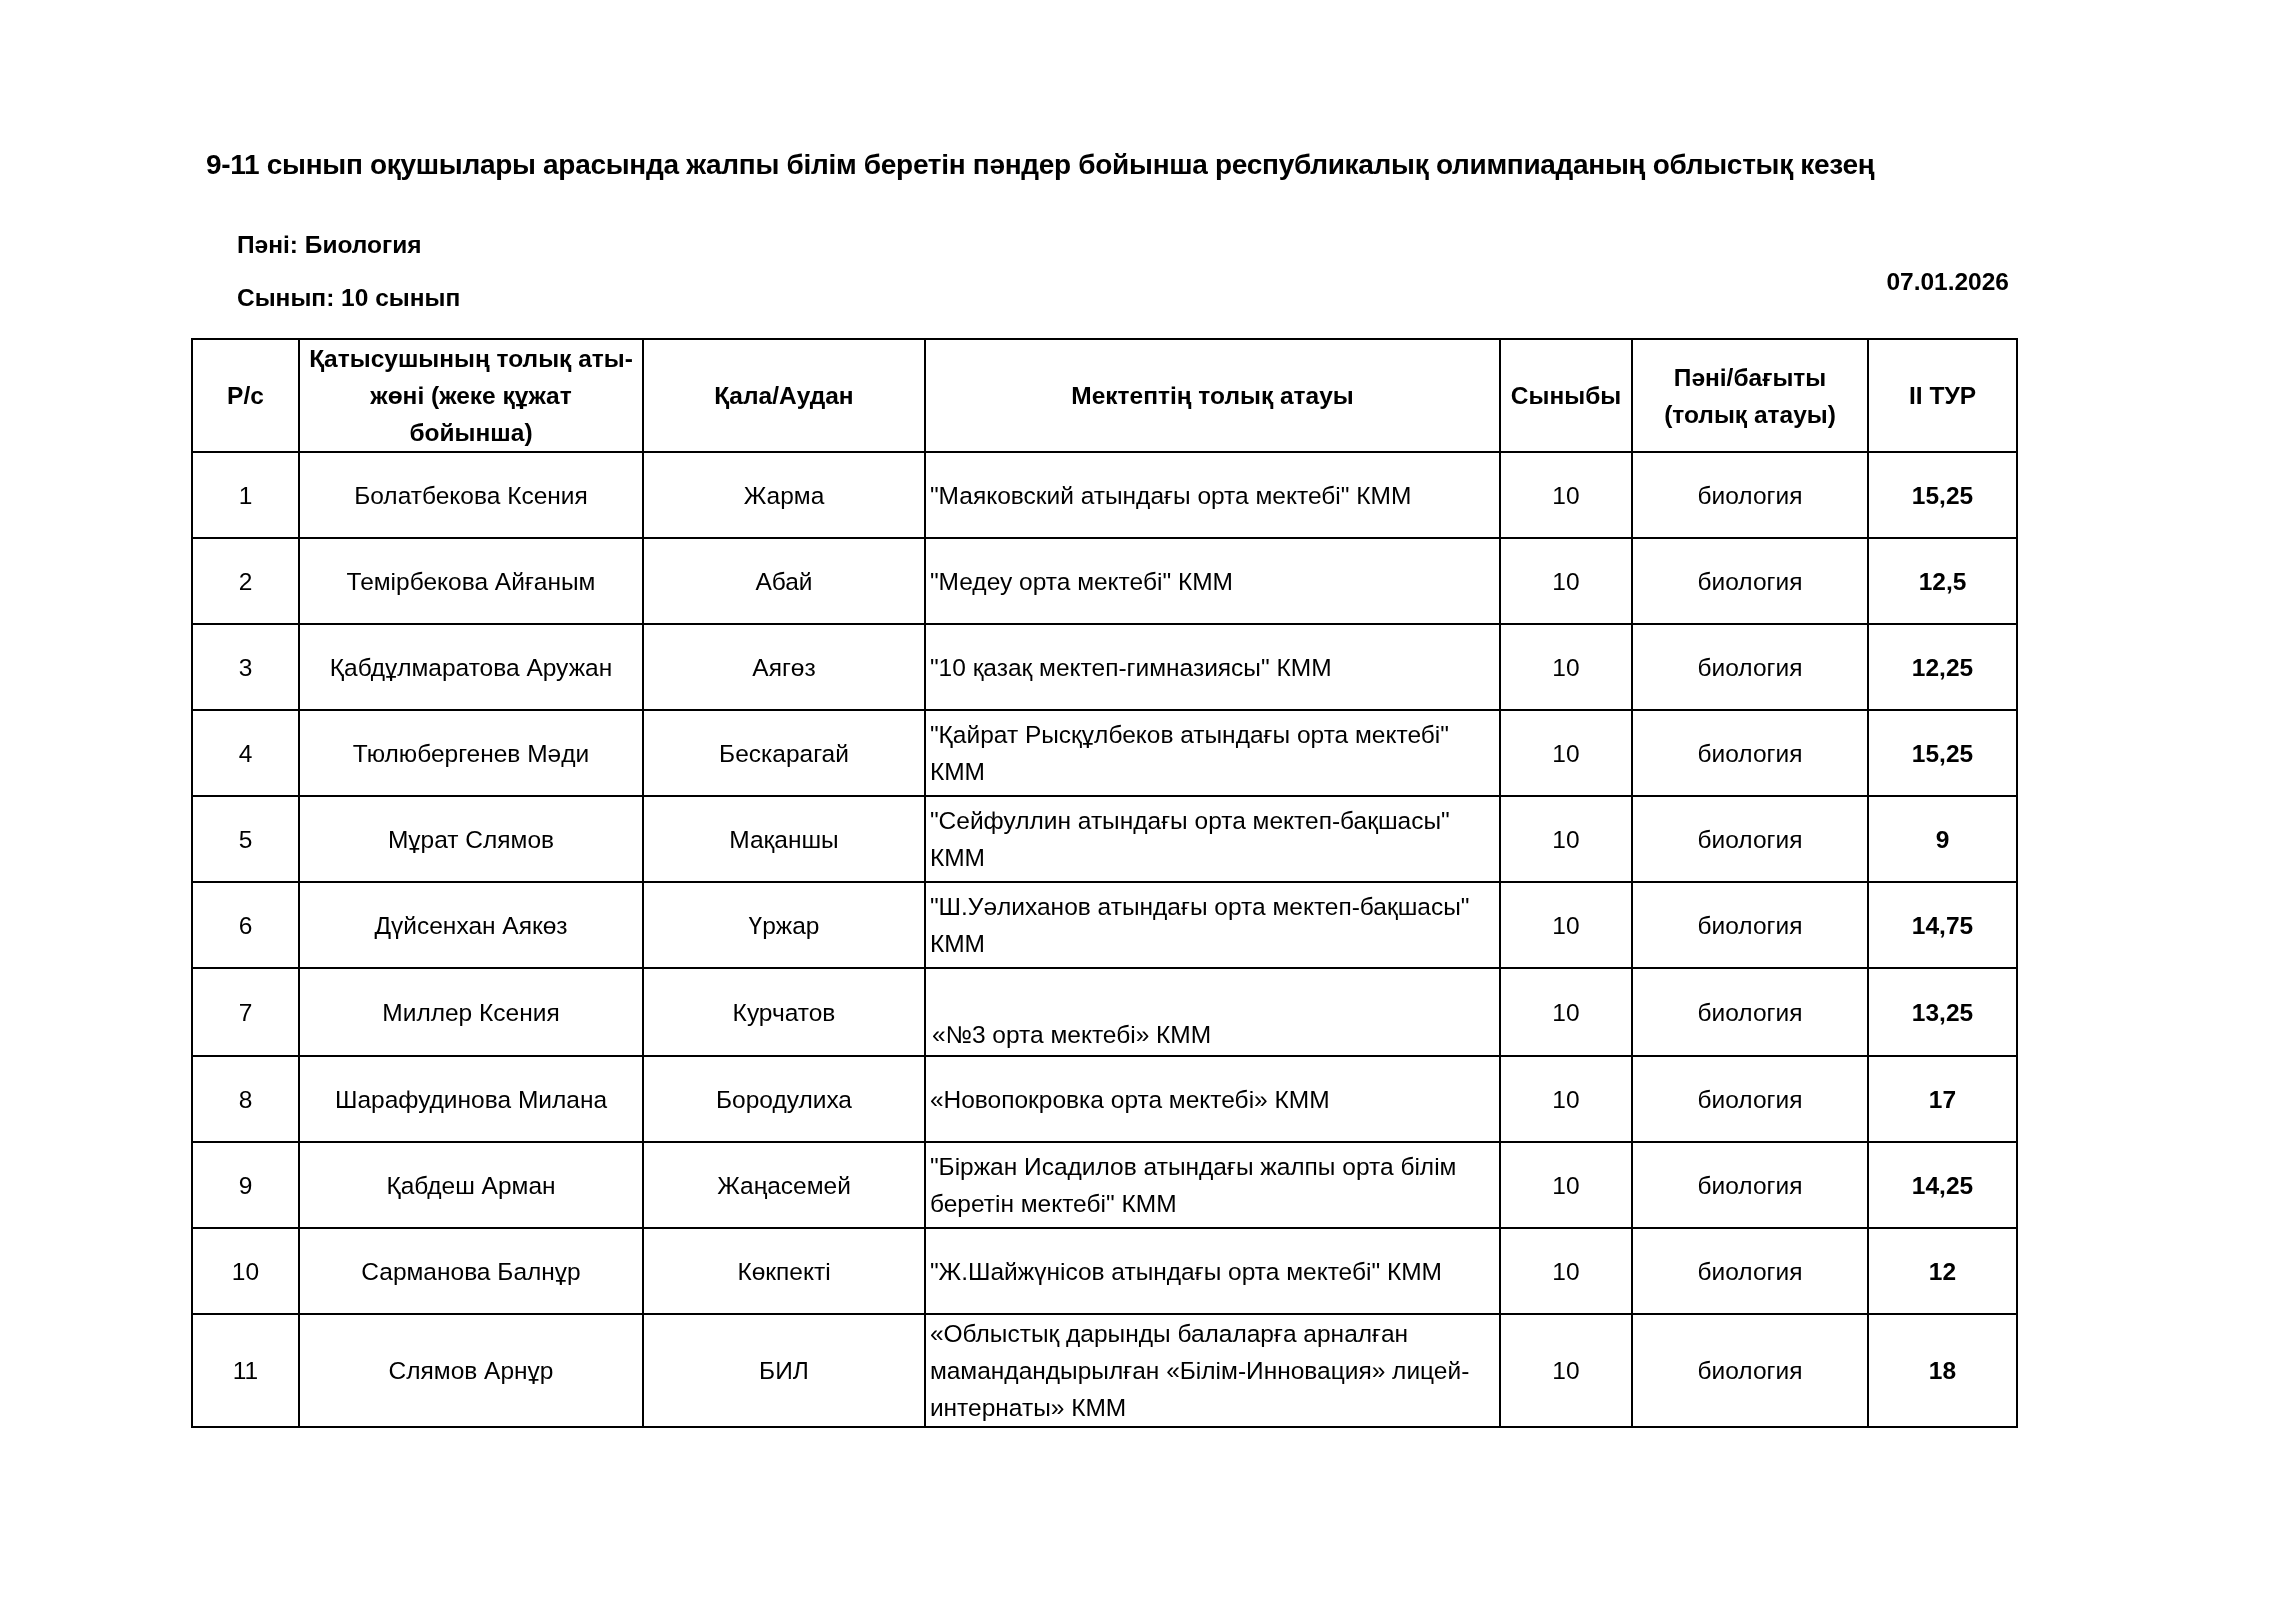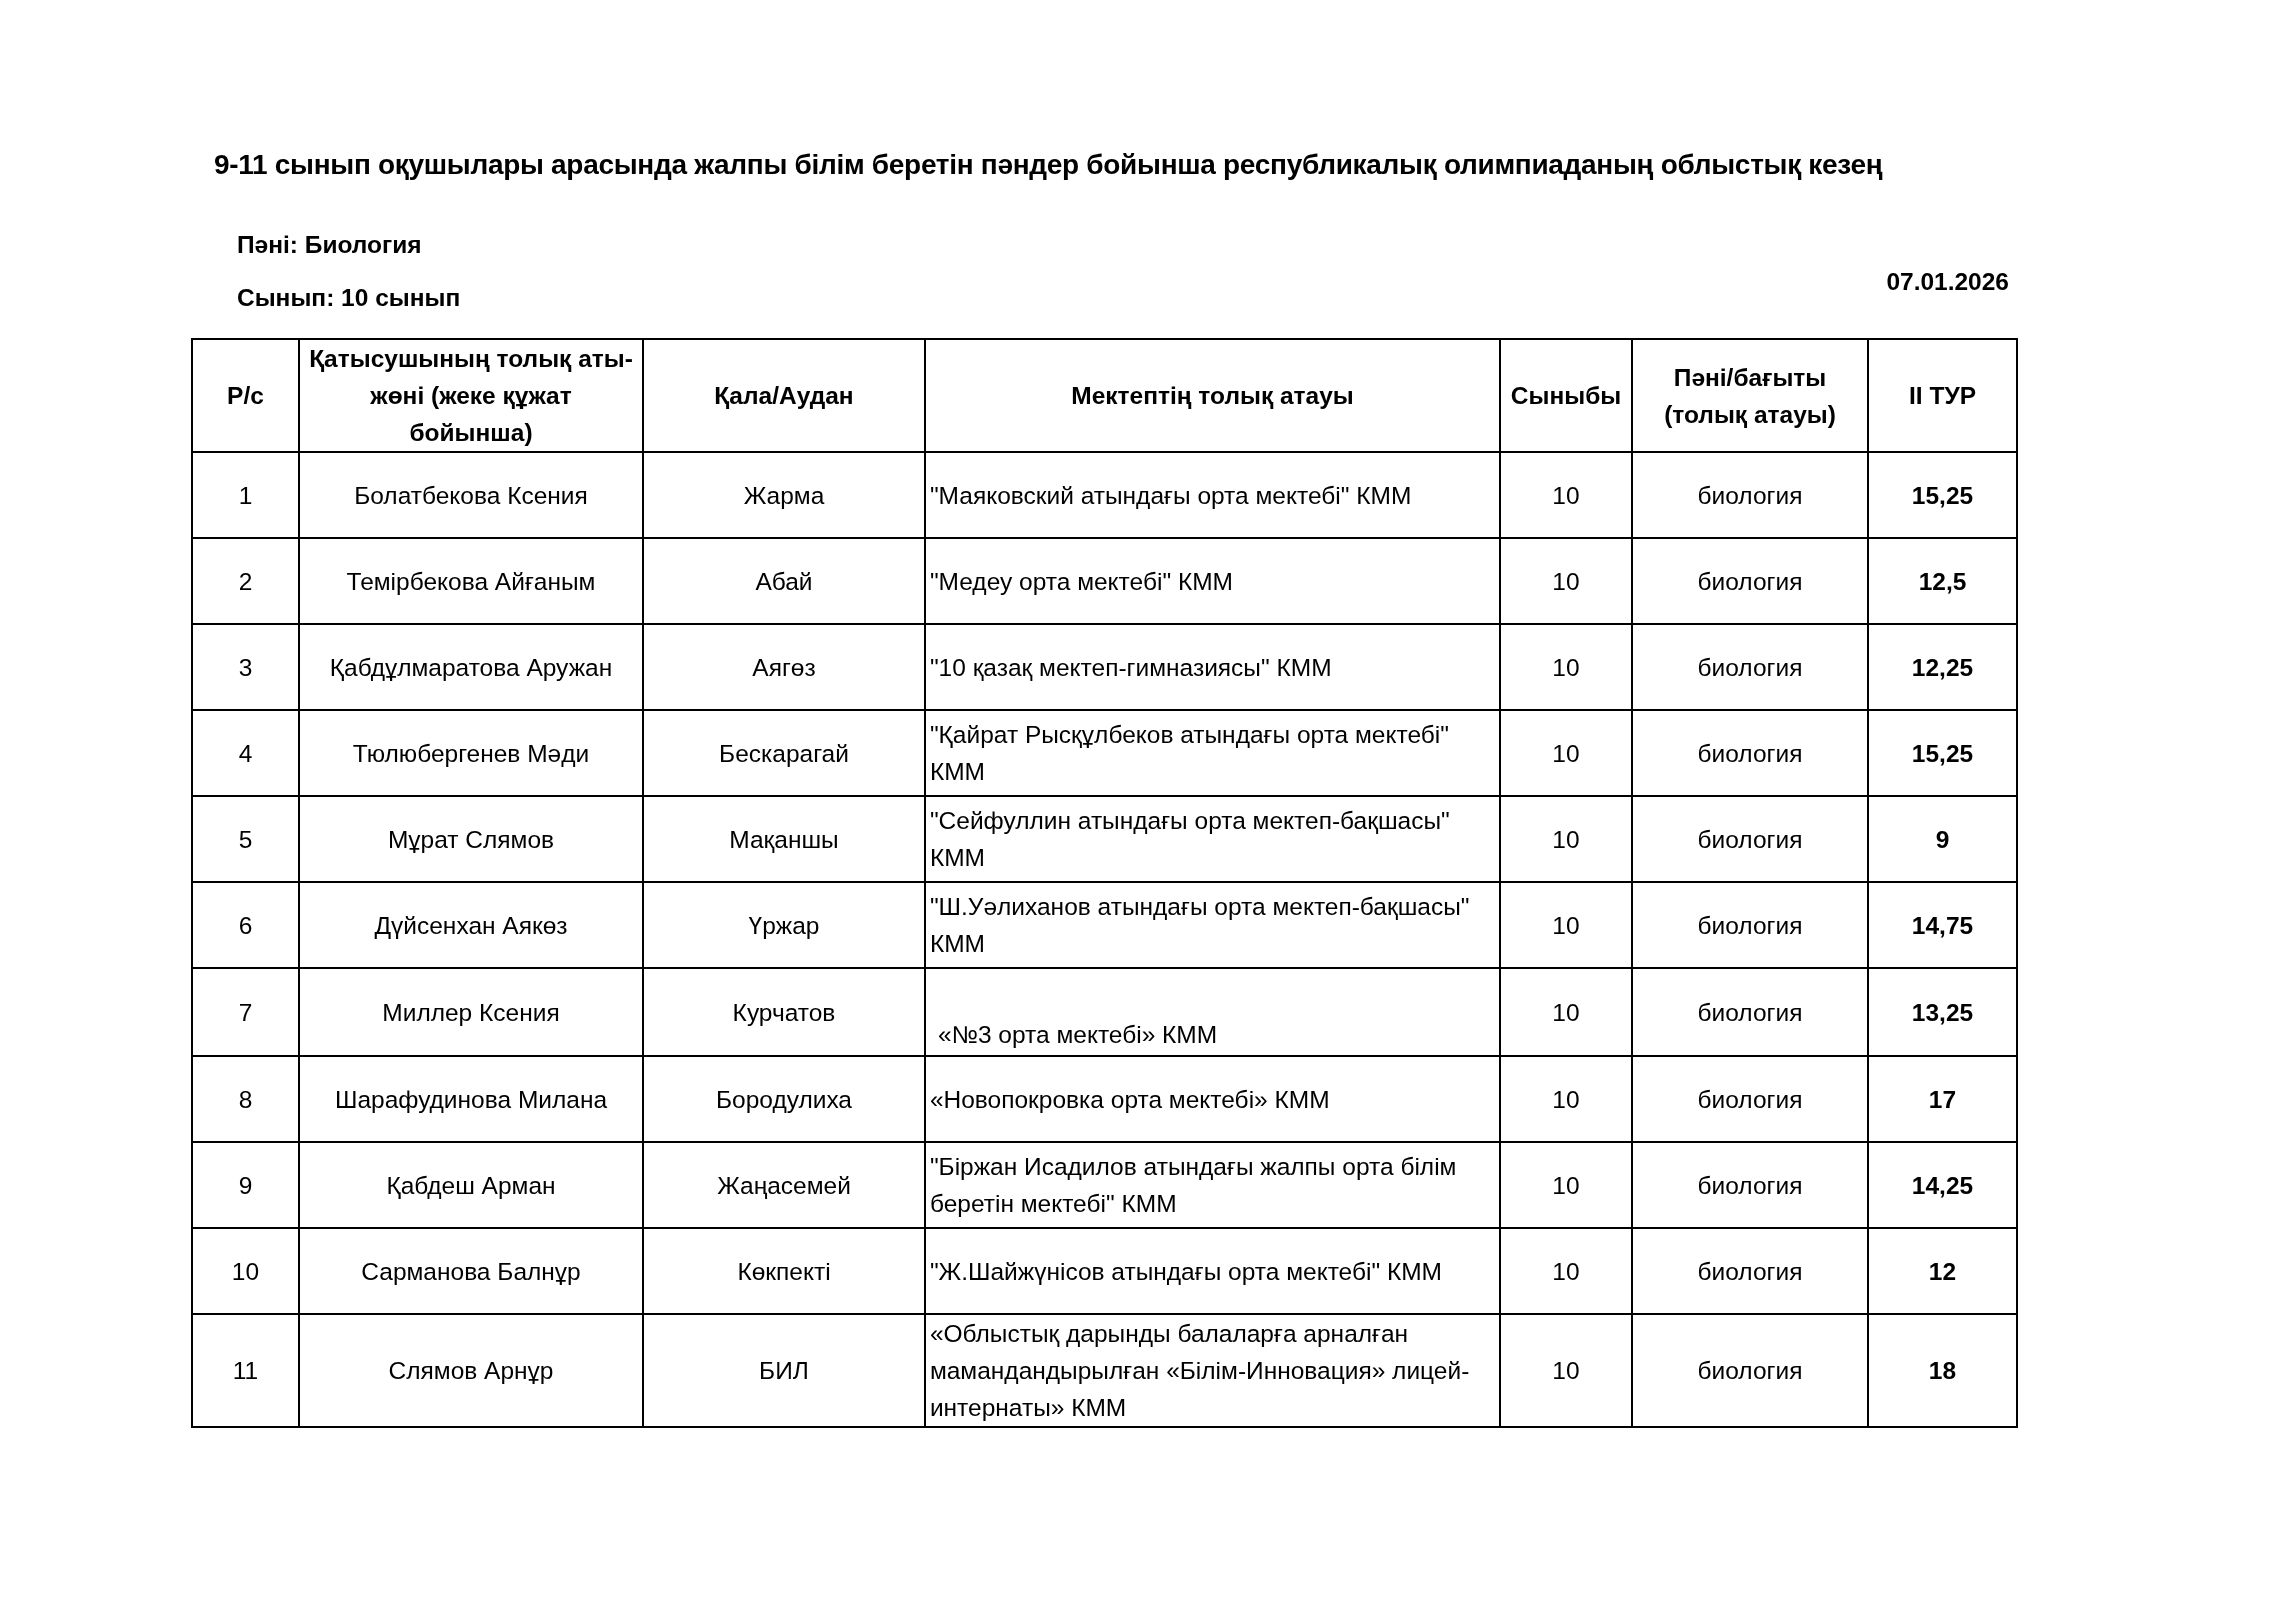--- a/index.html
+++ b/index.html
@@ -1,18 +1,18 @@
 <!DOCTYPE html>
 <html><head>
 <meta charset="utf-8">
 <style>
   html, body { margin: 0; padding: 0; background: #ffffff; }
   body { width: 2293px; height: 1621px; position: relative; overflow: hidden;
          font-family: "Liberation Sans", "DejaVu Sans", sans-serif; color: #000; }
-  .title { position: absolute; left: 214px; top: 149px; font-size: 28px; font-weight: bold; white-space: nowrap; letter-spacing: -0.3px; }
+  .title { position: absolute; left: 206px; top: 149px; font-size: 28px; font-weight: bold; white-space: nowrap; letter-spacing: -0.3px; }
   .meta { position: absolute; left: 196px; font-size: 24.5px; font-weight: bold; white-space: nowrap; margin-left: 41px; }
   .meta.subject { top: 231px; }
   .meta.grade { top: 284px; }
   .date { position: absolute; right: 284px; top: 268px; font-size: 24.5px; font-weight: bold; }
   table { position: absolute; left: 191px; top: 338px; border-collapse: collapse; table-layout: fixed; width: 1826px; }
   th, td { border: 2.9px solid #000; font-size: 24.5px; padding: 0 5.9px; text-align: center; vertical-align: middle; line-height: 37px; }
   th { font-weight: bold; height: 106px; }
   td { height: 84px; }
   td.school { text-align: left; padding-left: 3.9px; }
   td.score { font-weight: bold; margin-top: 29px; }
@@ -99,21 +99,21 @@
       <td>Үржар</td>
       <td class="school">"Ш.Уәлиханов атындағы орта мектеп-бақшасы" КММ</td>
       <td>10</td>
       <td>биология</td>
       <td class="score">14,75</td>
     </tr>
     <tr>
       <td>7</td>
       <td>Миллер Ксения</td>
       <td>Курчатов</td>
-      <td class="school" style="vertical-align:bottom;padding-left:12px;padding-bottom:2px">«№3 орта мектебі» КММ</td>
+      <td class="school" style="vertical-align:bottom;padding-left:6px;padding-bottom:2px">«№3 орта мектебі» КММ</td>
       <td>10</td>
       <td>биология</td>
       <td class="score">13,25</td>
     </tr>
     <tr>
       <td>8</td>
       <td>Шарафудинова Милана</td>
       <td>Бородулиха</td>
       <td class="school">«Новопокровка орта мектебі»  КММ</td>
       <td>10</td>

